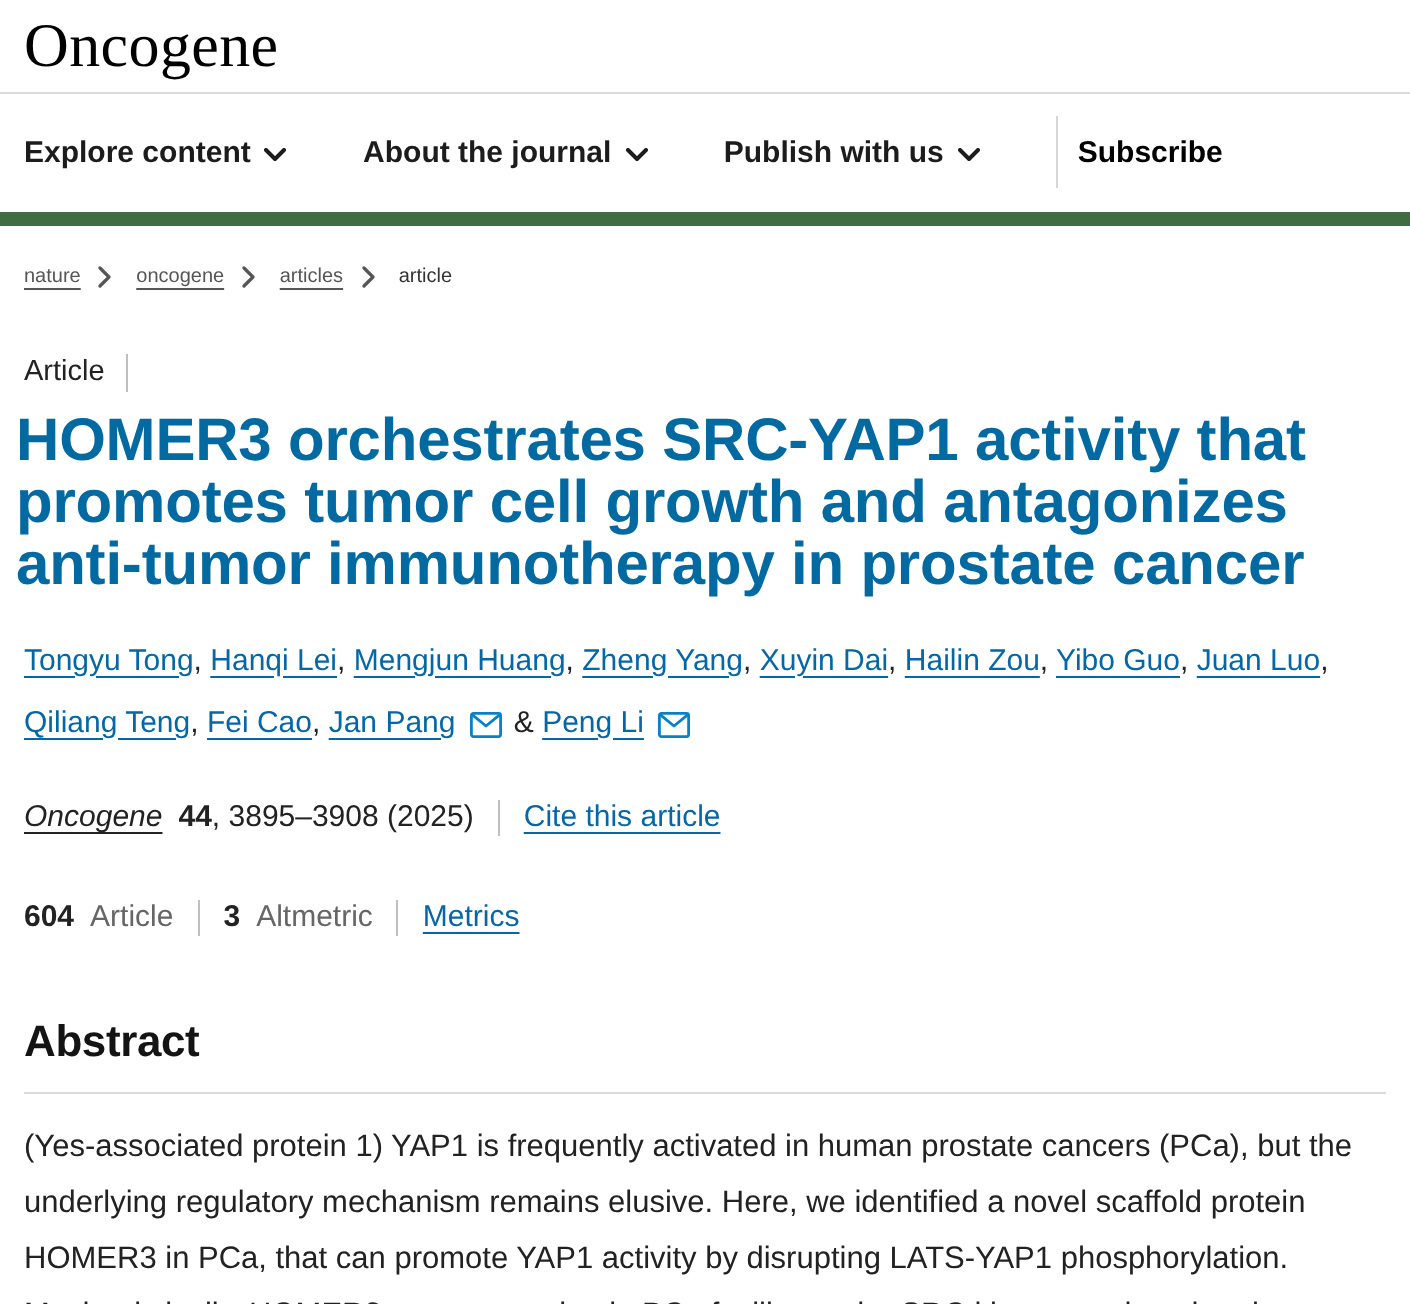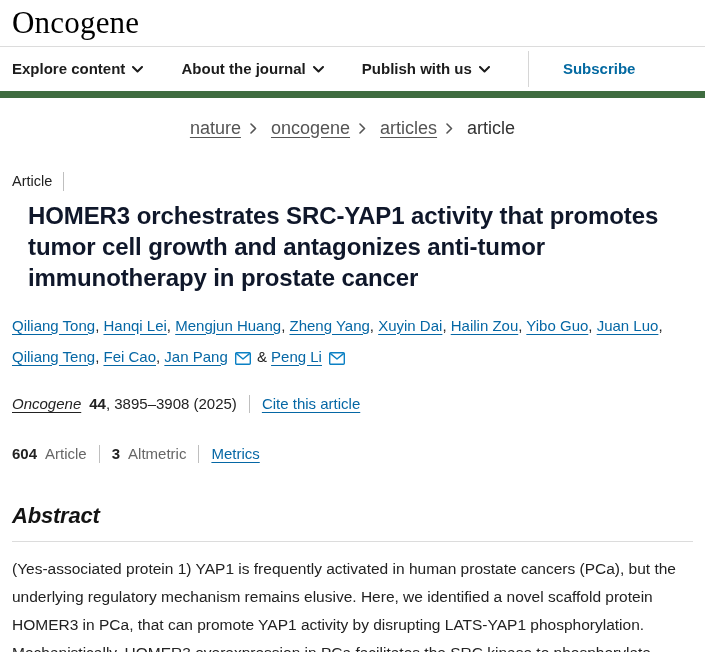--- a/index.html
+++ b/index.html
@@ -20,60 +20,60 @@
   .logo{
     font-family:"Liberation Serif", serif;
     font-size:31px; font-weight:400; color:#000;
     text-decoration:none; letter-spacing:.2px; line-height:1.05;
     display:inline-block;
   }
   .header-rule{ border-bottom:1px solid var(--rule); }
 
   .nav-row{
     display:flex; align-items:center;
-    height:44px; padding:0 12px;
+    height:59px; padding:0 12px;
     font-size:15px; font-weight:700; color:#1c1c1c;
   }
   .nav-item{
     display:inline-flex; align-items:center; gap:7px;
     margin-right:34px; cursor:pointer; white-space:nowrap; color:#1c1c1c;
     text-decoration:none;
   }
   .chev{ display:inline-block; margin-top:2px; }
   .chev svg{ display:block; }
   .nav-divider{
     width:1px; height:36px; background:#d6d6d6;
     margin:0 0 0 4px;
   }
-  .subscribe{ margin-left:34px; font-weight:700; color:#0369a1; text-decoration:none; cursor:pointer; }
+  .subscribe{ margin-left:10px; font-weight:700; color:#000000; text-decoration:none; cursor:pointer; }
 
   .brand-bar{ height:7px; background:var(--brand); }
 
   
-  .breadcrumb{ padding:20px 12px 0; font-size:18px; color:#555;text-align:center; }
+  .breadcrumb{ padding:20px 12px 0; font-size:10px; color:#555; }
   .crumb{ display:inline-flex; align-items:center; }
   .crumb a{ color:#555; text-decoration:underline; text-underline-offset:3px; cursor:pointer; }
   .breadcrumb span.crumb:last-of-type a{ text-decoration:none; color:#333; cursor:default; }
   .crumb-sep{ margin:0 9px; color:#555; display:inline-flex; }
   .crumb-sep svg{ display:block; }
 
   
   .meta-row{
     margin:33px 12px 0; display:flex; align-items:center;
     font-size:14.5px;
   }
   .meta-type{ color:#222; }
   .v-div{ width:1px; height:19px; background:var(--divider); margin:0 11px; }
   .v-div-sm{ width:1px; height:18px; background:var(--divider); margin:0 12px; }
   .meta-published{ color:#444; }
 
   
   .title{
-    margin:9px 28px 0; max-width:682px;
-    font-size:24px; line-height:31px; font-weight:700; color:#0f172a;
+    margin:9px 8px 0; max-width:682px;
+    font-size:30px; line-height:31px; font-weight:700; color:#0369a1;
     letter-spacing:-.1px;
   }
 
   
   .authors{
     margin:17px 12px 0; max-width:684px;
     font-size:15px; line-height:31px; color:#222;
   }
   .author a{ color:var(--link); text-decoration:underline; text-underline-offset:3px; cursor:pointer; }
   .email-icon{ margin:0 2px 0 7px; vertical-align:-1px; cursor:pointer; color:var(--icon-blue); }
@@ -91,21 +91,21 @@
   
   .metrics-row{
     margin:32px 12px 0; display:flex; align-items:center; font-size:15px;
   }
   .num{ font-weight:700; color:#222; margin-right:8px; }
   .metric-label{ color:var(--gray-text); }
 
   
   .abstract{ margin:40px 12px 0; }
   .abstract h2{
-    font-size:22px; font-weight:700; color:#141414; letter-spacing:-.2px;font-style:italic;
+    font-size:22px; font-weight:700; color:#141414; letter-spacing:-.2px;
   }
   .abstract .sec-rule{ border-bottom:1px solid var(--rule); margin-top:12px; }
   .abstract p{
     margin-top:13px; max-width:690px;
     font-size:15.5px; line-height:28px; color:#222;
   }
 </style>
 </head>
 <body>
 
@@ -191,21 +191,21 @@
 <div class="meta-row">
   <span class="meta-type">Article</span>
   <span class="v-div"></span>
 </div>
 
 <h1 class="title">HOMER3 orchestrates SRC-YAP1 activity that promotes tumor cell growth and antagonizes anti-tumor immunotherapy in prostate cancer</h1>
 
 <div class="authors">
   <span>
     
-      <span class="author"><a>Qiliang Tong</a><span class="author-sep">, </span></span>
+      <span class="author"><a>Tongyu Tong</a><span class="author-sep">, </span></span>
     
       <span class="author"><a>Hanqi Lei</a><span class="author-sep">, </span></span>
     
       <span class="author"><a>Mengjun Huang</a><span class="author-sep">, </span></span>
     
       <span class="author"><a>Zheng Yang</a><span class="author-sep">, </span></span>
     
       <span class="author"><a>Xuyin Dai</a><span class="author-sep">, </span></span>
     
       <span class="author"><a>Hailin Zou</a><span class="author-sep">, </span></span>

